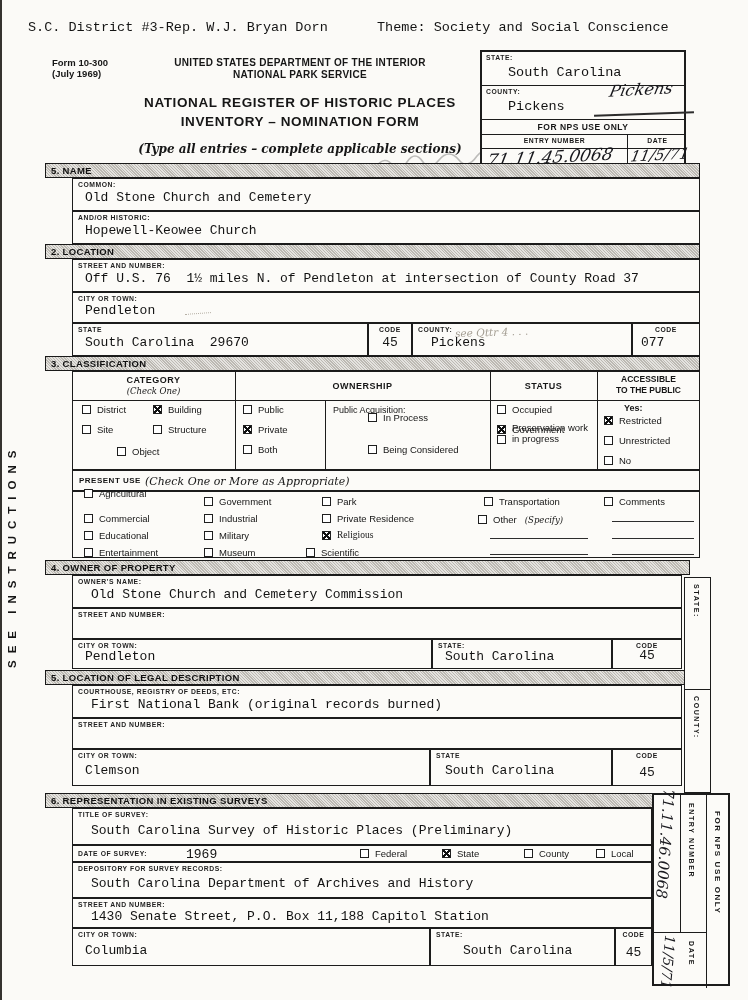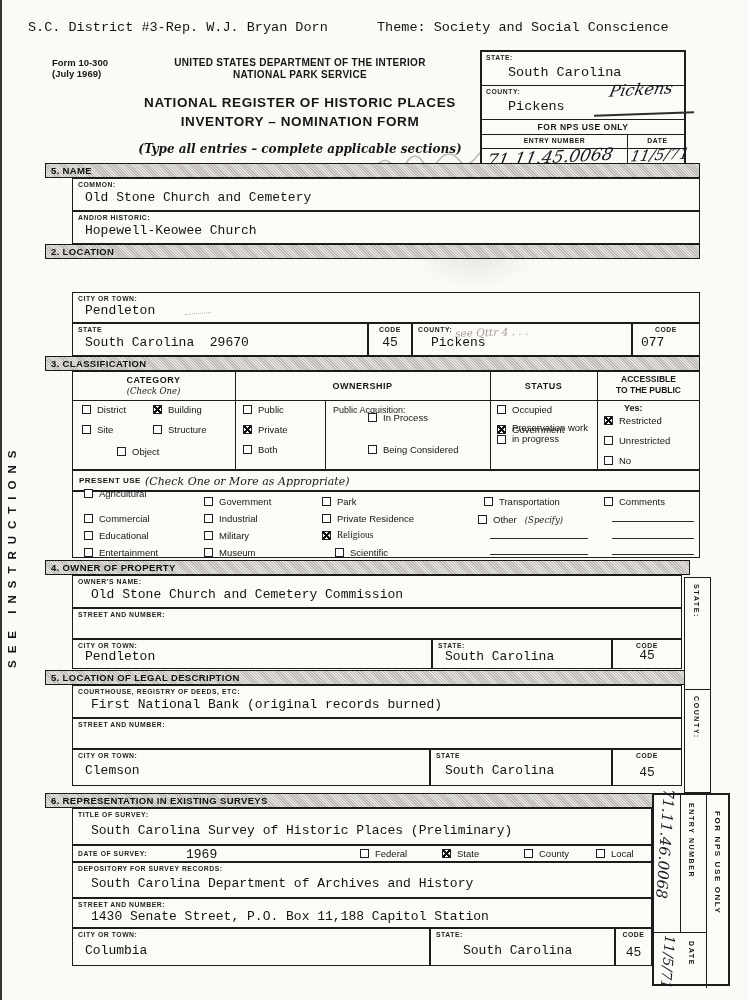--- a/index.html
+++ b/index.html
@@ -89,20 +89,24 @@
   <div class="cellbox" style="left:72px;top:178px;width:628px;height:33px;">
     <span class="lbl">COMMON:</span>
     <span class="typed" style="left:12px;bottom:5px;">Old Stone Church and Cemetery</span>
   </div>
   <div class="cellbox" style="left:72px;top:211px;width:628px;height:33px;">
     <span class="lbl">AND/OR HISTORIC:</span>
     <span class="typed" style="left:12px;bottom:5px;">Hopewell-Keowee Church</span>
   </div>
 
   <div class="bar" style="left:45px;top:244px;width:655px;">2. LOCATION</div>
+  <div class="cellbox" style="left:72px;top:259px;width:628px;height:33px;">
+    <span class="lbl">STREET AND NUMBER:</span>
+    <span class="typed" style="left:12px;bottom:5px;">Off U.S. 76  1½ miles N. of Pendleton at intersection of County Road 37</span>
+  </div>
   <div class="cellbox" style="left:72px;top:292px;width:628px;height:31px;">
     <span class="lbl">CITY OR TOWN:</span>
     <span class="typed" style="left:12px;bottom:4px;">Pendleton</span>
     <div class="abs" style="left:112px;bottom:8px;width:26px;border-top:1.5px dotted #b6b0a6;transform:rotate(-4deg);"></div>
   </div>
   <div class="cellbox" style="left:72px;top:323px;width:296px;height:33px;">
     <span class="lbl">STATE</span>
     <span class="typed" style="left:12px;bottom:5px;">South Carolina  29670</span>
   </div>
   <div class="cellbox" style="left:368px;top:323px;width:44px;height:33px;">
@@ -247,21 +251,21 @@
       <span>Park</span>
     </div>
   <div class="cb" style="left:322px;top:513px;">
       <span class="box"></span>
       <span>Private Residence</span>
     </div>
   <div class="cb checked" style="left:322px;top:530px;font-family:Liberation Serif, serif;">
       <span class="box"></span>
       <span>Religious</span>
     </div>
-  <div class="cb" style="left:335px;top:547px;">
+  <div class="cb" style="left:306px;top:547px;">
       <span class="box"></span>
       <span>Scientific</span>
     </div>
   <div class="cb" style="left:484px;top:496px;">
       <span class="box"></span>
       <span>Transportation</span>
     </div>
   <div class="cb" style="left:478px;top:514px;">
       <span class="box"></span>
       <span>Other</span>

